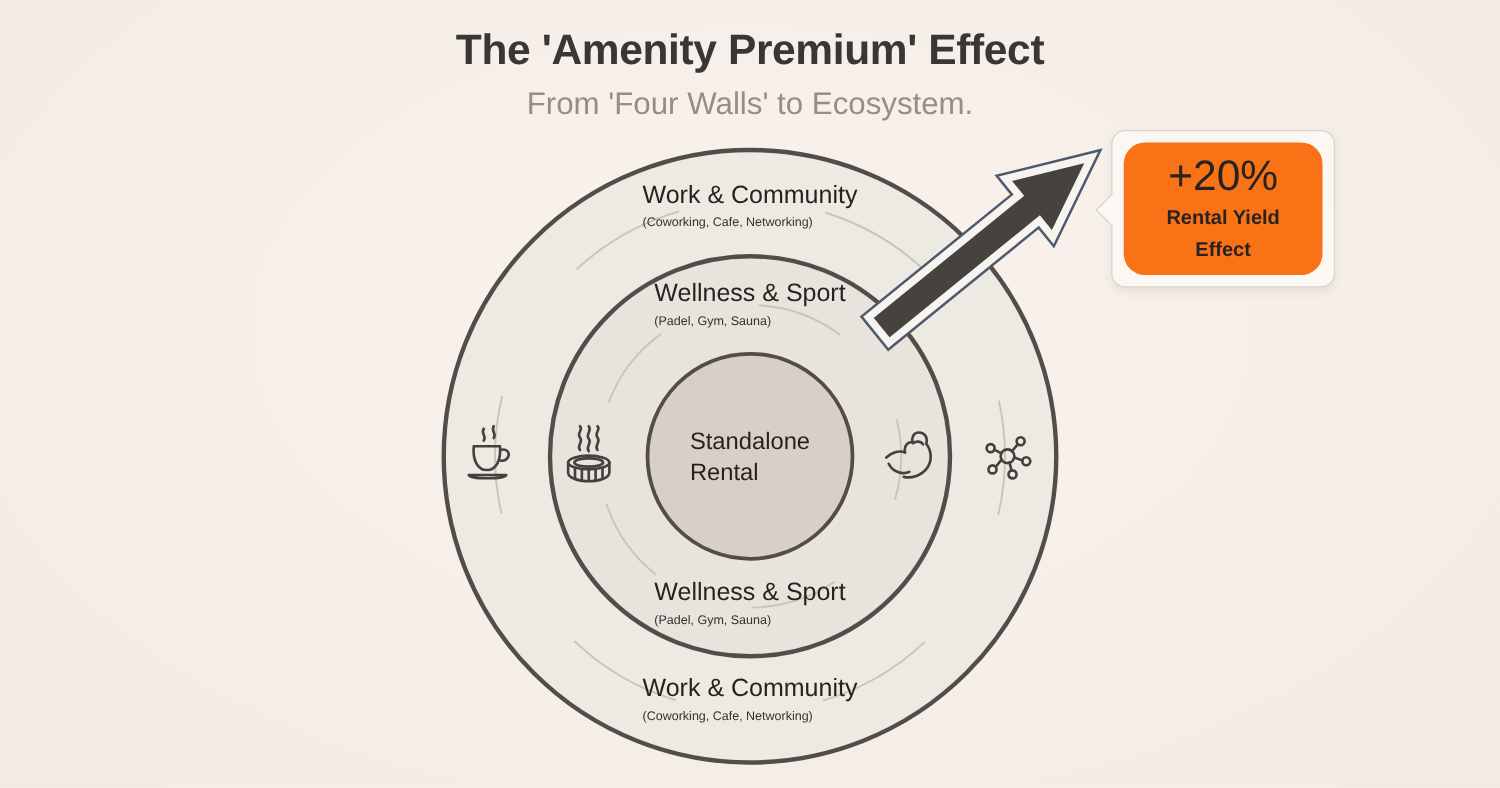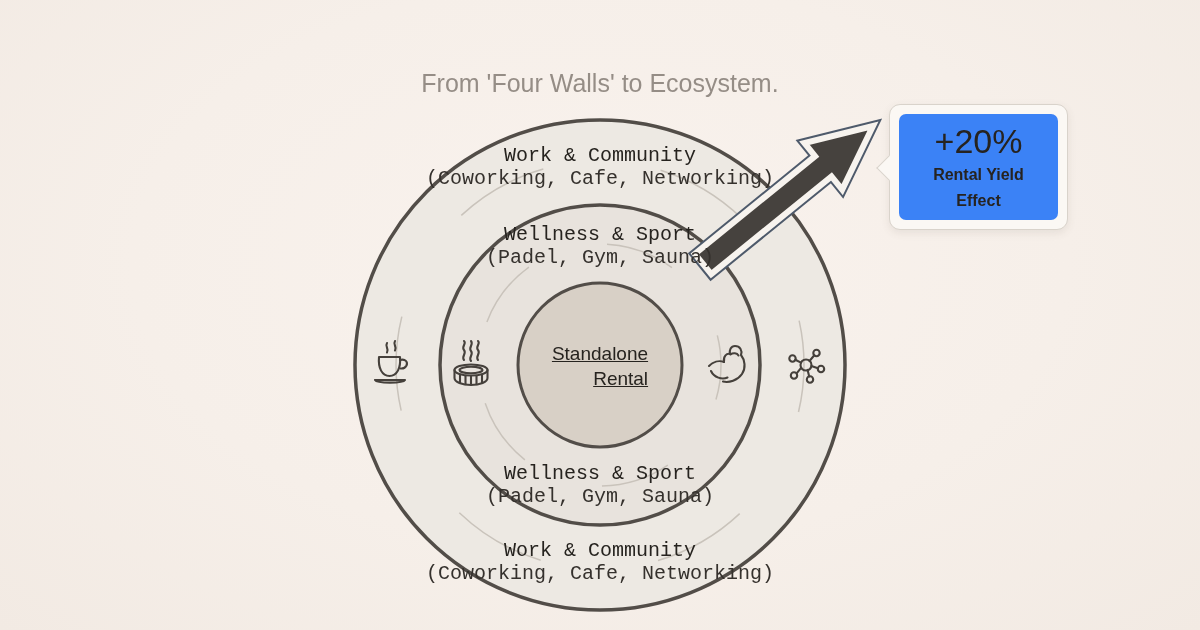--- a/index.html
+++ b/index.html
@@ -13,41 +13,41 @@
   .title{
     position:absolute;left:50%;top:21px;transform:translateX(-50%);
     font-size:34px;font-weight:600;letter-spacing:-0.3px;color:#3a3633;white-space:nowrap;
   }
   .subtitle{
     position:absolute;left:50%;top:69px;transform:translateX(-50%);
     font-size:25px;font-weight:400;color:#958d86;white-space:nowrap;
   }
   .ring-label{
     position:absolute;left:50%;transform:translate(-50%,-50%);
-    text-align:center;white-space:nowrap;color:#26231f;font-family:Liberation Mono, monospace;
+    white-space:nowrap;color:#26231f;
   }
   .ring-label .main{font-size:20px;font-weight:500;line-height:22px;}
-  .ring-label .sub{font-size:20px;font-weight:400;line-height:20px;margin-top:2px;color:#35312d;}
+  .ring-label .sub{font-size:10px;font-weight:400;line-height:20px;margin-top:2px;color:#35312d;}
   .center-label{
     position:absolute;left:50%;top:366px;transform:translate(-50%,-50%);
-    text-align:right;font-size:19px;line-height:25px;color:#26231f;white-space:nowrap;text-decoration:underline;
+    text-align:left;font-size:19px;line-height:25px;color:#26231f;white-space:nowrap;
   }
   .callout{
     position:absolute;left:889px;top:104px;width:177px;height:124px;
     background:#fbf8f4;border:1.5px solid #d9d3cb;border-radius:11px;
     box-shadow:0 3px 8px rgba(90,80,70,0.10);
   }
   .callout .pointer{
     position:absolute;left:-10px;top:54px;width:17px;height:17px;
     background:#fbf8f4;border-left:1.5px solid #d9d3cb;border-bottom:1.5px solid #d9d3cb;
     transform:rotate(45deg);
   }
   .callout .inner{
     position:absolute;left:9px;top:9px;right:9px;bottom:9px;
-    background:#3b82f6;border-radius:7px;text-align:center;padding-top:6px;
+    background:#f97316;border-radius:17px;text-align:center;padding-top:6px;
     box-sizing:border-box;
   }
   .callout .value{font-size:34px;font-weight:500;line-height:42px;color:#262320;}
   .callout .line{font-size:16px;font-weight:700;line-height:26px;color:#262320;}
 </style>
 </head>
 <body>
 
 <div id="stage">
 
@@ -93,20 +93,21 @@
       <circle cx="-13.5" cy="-7.5" r="3.2"></circle>
       <path d="M 3.5,-5 L 8.3,-10.7 M 5.4,0 L 11.9,2.3 M 1.6,3.9 L 3.2,10.4 M -4.9,1.9 L -9.2,7.2 M -5,-3.4 L -10.7,-6.3"></path>
     </g>
 
     <g>
       <polygon points="711.2,274.1 831.5,176.4 842.2,189.6 873,126 804.4,143 815.1,156.2 694.8,253.9" fill="#f7f3ee" stroke="#4e5a6b" stroke-width="10" stroke-linejoin="miter"></polygon>
       <polygon points="711.2,274.1 831.5,176.4 842.2,189.6 873,126 804.4,143 815.1,156.2 694.8,253.9" fill="#46423e" stroke="#f7f3ee" stroke-width="6" stroke-linejoin="miter"></polygon>
     </g>
   </svg>
 
+  <div class="title">The 'Amenity Premium' Effect</div>
   <div class="subtitle">From 'Four Walls' to Ecosystem.</div>
 
   <div class="ring-label" style="top:167px;">
     <div class="main">Work &amp; Community</div>
     <div class="sub">(Coworking, Cafe, Networking)</div>
   </div>
   <div class="ring-label" style="top:246px;">
     <div class="main">Wellness &amp; Sport</div>
     <div class="sub">(Padel, Gym, Sauna)</div>
   </div>

